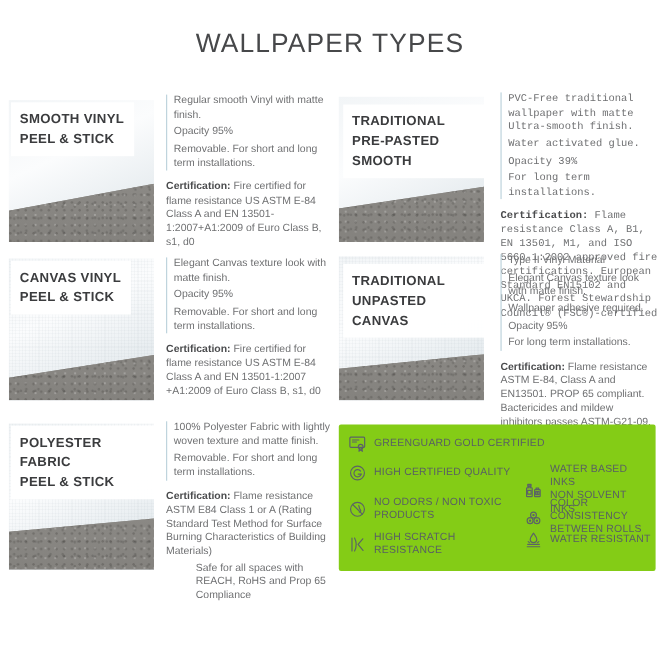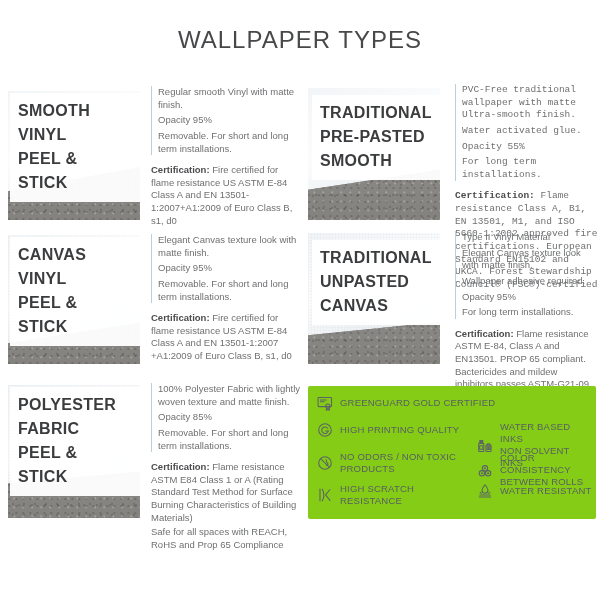--- a/index.html
+++ b/index.html
@@ -38,37 +38,37 @@
       linear-gradient(180deg, #949290 0%, #8b8985 60%, #84827e 100%);
     background-size:7px 7px, 9px 9px, 11px 11px, 13px 13px, 100% 100%;
   }
   .sw1 .concrete { clip-path:polygon(0 78%, 100% 59%, 100% 100%, 0 100%); }
   .sw2 .concrete { clip-path:polygon(0 77%, 100% 62%, 100% 100%, 0 100%); }
   .sw3 .concrete { clip-path:polygon(0 84%, 100% 68%, 100% 100%, 0 100%); }
   .sw4 .concrete { clip-path:polygon(0 78%, 100% 68%, 100% 100%, 0 100%); }
   .sw5 .concrete { clip-path:polygon(0 74%, 100% 65%, 100% 100%, 0 100%); }
   .label-box {
     position:absolute; left:2px; top:2px; background:rgba(255,255,255,.96);
-    padding:6px 9px 7px 8px; font-size:16px; font-weight:600; color:#3b3c3e;
+    padding:6px 9px 7px 8px; font-size:12px; font-weight:600; color:#3b3c3e;
     letter-spacing:.3px; line-height:1.5; white-space:pre-line;
   }
   .sw2 .label-box, .sw4 .label-box { left:4px; top:7px; }
   
   .textblock { position:absolute; font-size:9.5px; line-height:1.33; color:#6f7072; }
   .textblock.t1 { left:151px; top:86px;  width:148px; }
   .textblock.t2 { left:455px; top:84px;  width:143px;font-family:Liberation Mono, monospace; }
   .textblock.t3 { left:151px; top:234px; width:150px; }
   .textblock.t4 { left:455px; top:231px; width:143px; }
   .textblock.t5 { left:151px; top:383px; width:150px; }
   .specs { border-left:1px solid #b8d0da; padding-left:6px; }
   .specs p { margin-bottom:3px; }
   .specs p:last-child { margin-bottom:0; }
   .cert { margin-top:9px; }
   .cert .pfx { font-weight:bold; color:#4b4c4e; }
-  .cert-extra { margin-top:2px; }
+  .cert-extra { margin-top:2px;margin-left:27px; }
   
   .features {
     position:absolute; left:308px; top:386px; width:288px; height:133px;
     background:#84cc16; border-radius:2px;
   }
   .feat { position:absolute; display:flex; align-items:center; gap:7px; }
   .feat .ficon { flex:0 0 16px; width:16px; height:16px; }
   .feat .flabel {
     font-size:9.5px; color:#596063; letter-spacing:.2px; line-height:1.25;
     white-space:pre-line;
@@ -104,21 +104,21 @@
 
 <div class="swatch sw2">
   <div class="concrete"></div>
   <div class="label-box">TRADITIONAL
 PRE-PASTED SMOOTH</div>
 </div>
 <div class="textblock t2">
   <div class="specs">
     <p>PVC-Free traditional wallpaper with matte Ultra-smooth finish.</p>
     <p>Water activated glue.</p>
-    <p>Opacity 55%</p>
+    <p>Opacity 39%</p>
     <p>For long term installations.</p>
   </div>
   <p class="cert"><span class="pfx">Certification:</span> <span>Flame resistance Class A, B1, EN 13501, M1, and ISO 5660-1:2002 approved fire certifications. European Standard EN15102 and UKCA. Forest Stewardship Council® (FSC®)-certified</span></p>
 </div>
 
 <div class="swatch sw3 canvasy">
   <div class="concrete"></div>
   <div class="label-box">CANVAS VINYL
 PEEL &amp; STICK</div>
 </div>
@@ -148,21 +148,20 @@
 </div>
 
 <div class="swatch sw5 canvasy">
   <div class="concrete"></div>
   <div class="label-box">POLYESTER FABRIC
 PEEL &amp; STICK</div>
 </div>
 <div class="textblock t5">
   <div class="specs">
     <p>100% Polyester Fabric with lightly woven texture and matte finish.</p>
-    <p>Opacity 85%</p>
     <p>Removable.  For short and long term installations.</p>
   </div>
   <p class="cert"><span class="pfx">Certification:</span> <span>Flame resistance ASTM E84 Class 1 or A (Rating Standard Test Method for Surface Burning Characteristics of Building Materials)</span></p>
   <p class="cert-extra">Safe for all spaces with REACH, RoHS and Prop 65 Compliance</p>
 </div>
 
 <div class="features">
 
   <div class="feat f1">
     <span class="ficon">
@@ -177,21 +176,21 @@
   </div>
 
   <div class="feat f2">
     <span class="ficon">
       <svg viewBox="0 0 15 15">
           <circle cx="7.5" cy="7.5" r="5.9"></circle>
           <path d="M10.1 5.9a3.1 3.1 0 1 0 .5 2.5"></path>
           <path d="M10.6 8.4H8.1"></path>
         </svg>
     </span>
-    <span class="flabel">HIGH PRINTING QUALITY</span>
+    <span class="flabel">HIGH CERTIFIED QUALITY</span>
   </div>
 
   <div class="feat f3">
     <span class="ficon">
       <svg viewBox="0 0 15 15">
           <rect x="1.6" y="6" width="4.8" height="7.6" rx=".6"></rect>
           <path d="M2.9 6V4.6h2.2V6"></path>
           <rect x="2.6" y="3.2" width="2.8" height="1.4"></rect>
           <rect x="2.5" y="8.2" width="3" height="3.2"></rect>
           <rect x="8.4" y="7.6" width="4.8" height="6" rx=".6"></rect>

